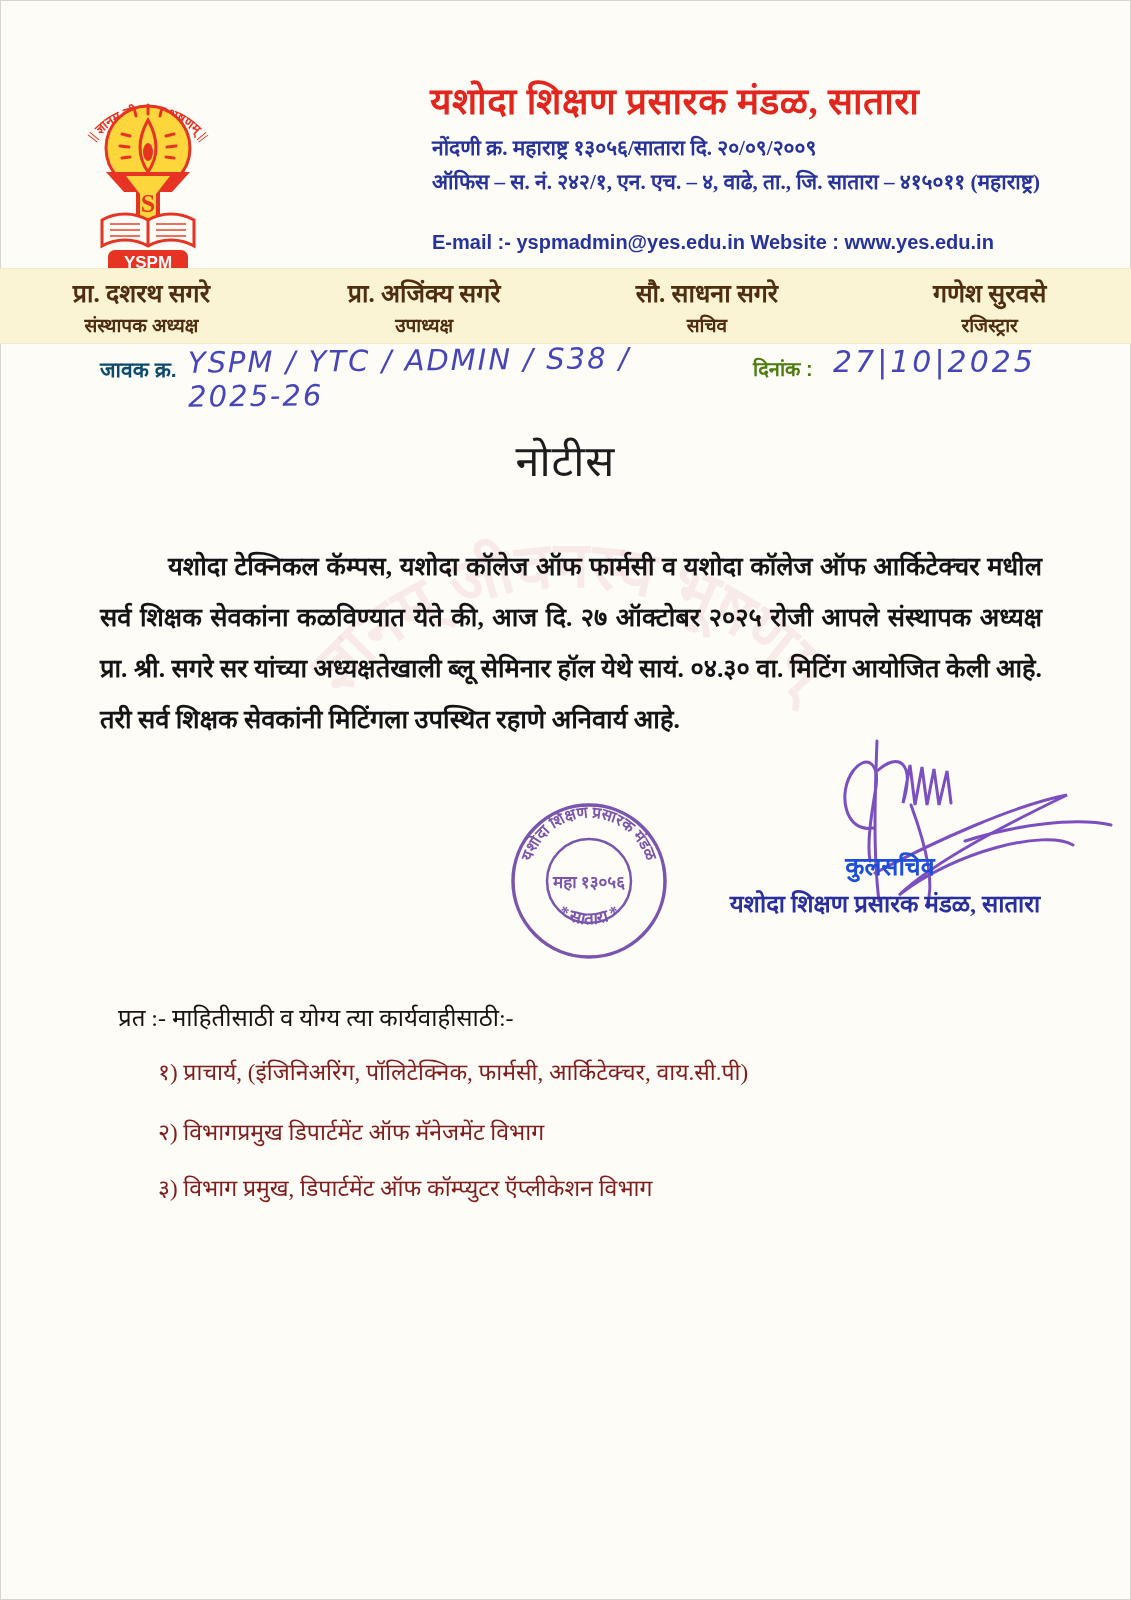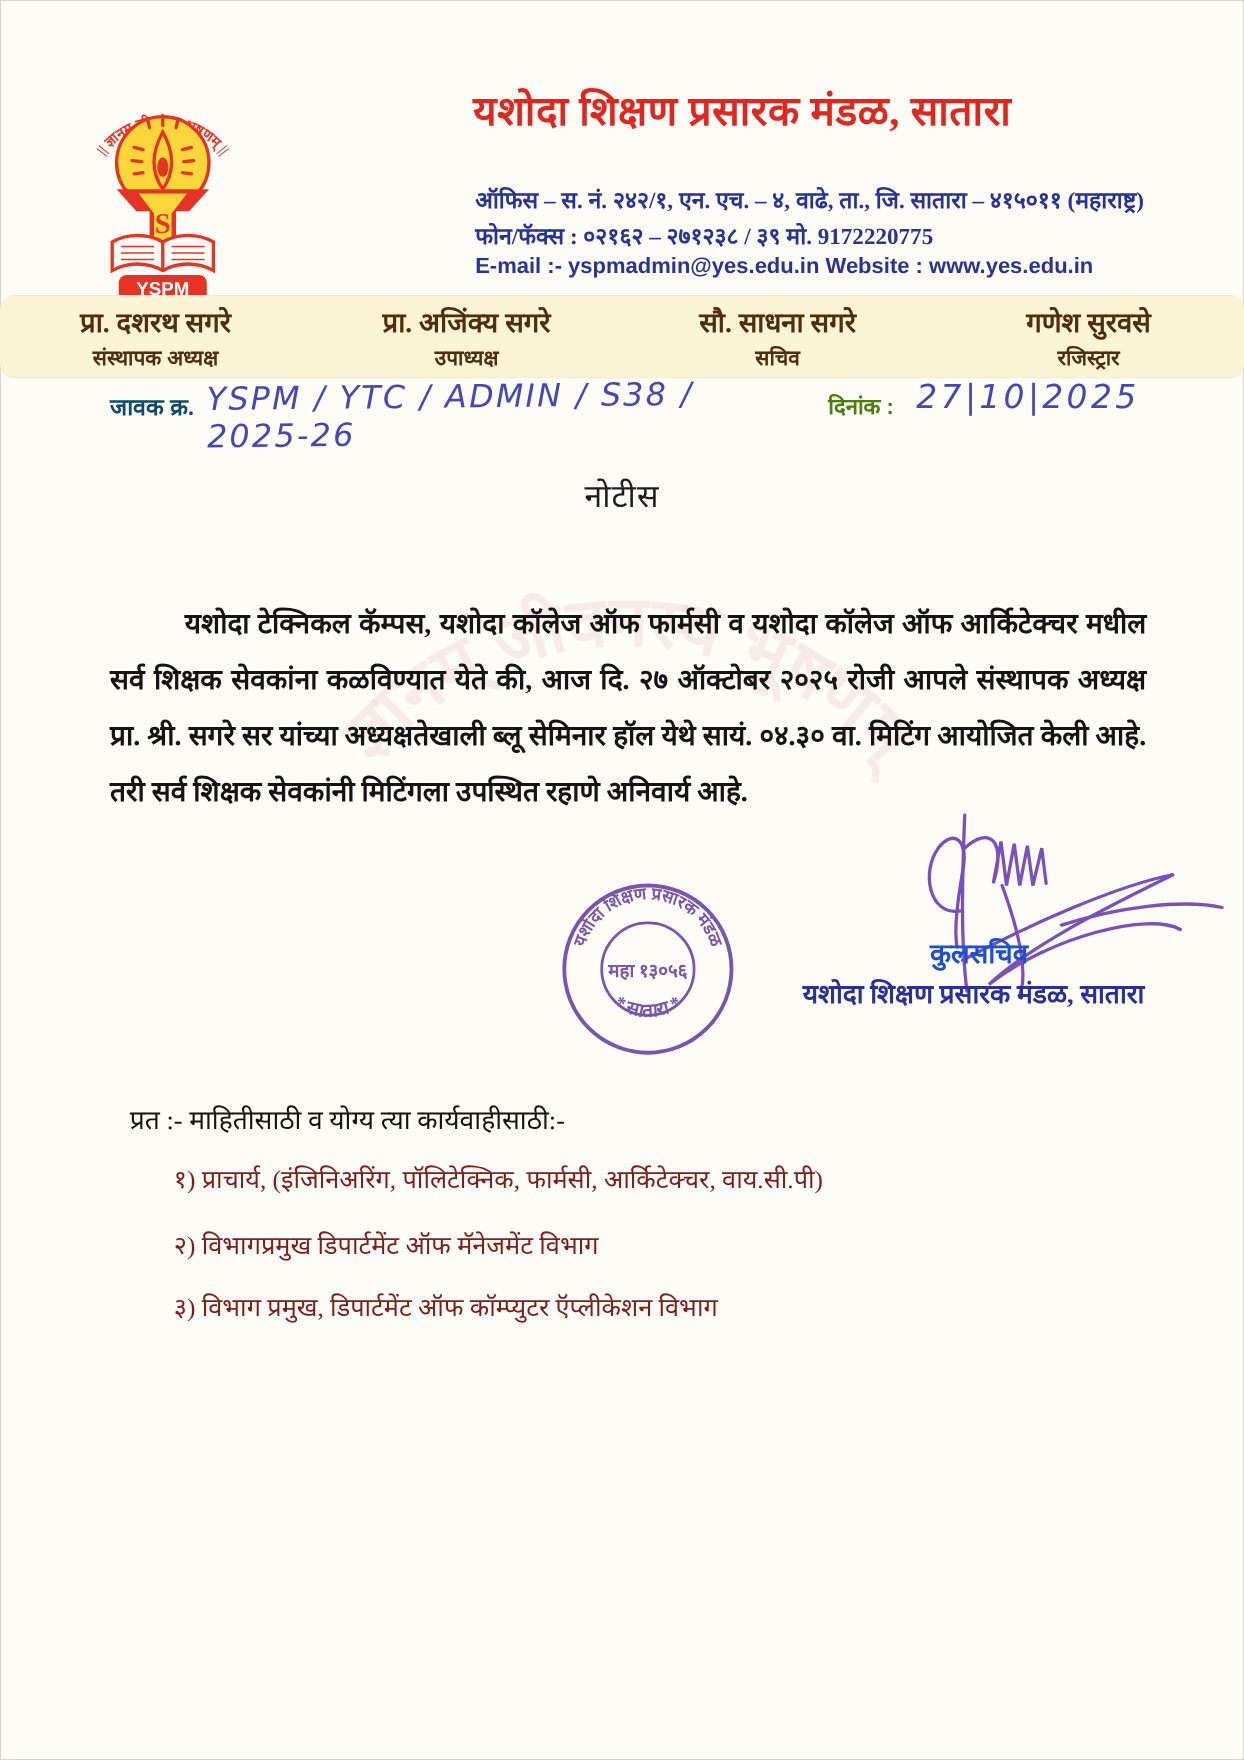--- a/index.html
+++ b/index.html
@@ -13,38 +13,38 @@
             font-family:"Liberation Serif","DejaVu Serif",serif;letter-spacing:.5px;}
   .hline{left:432px;width:640px;color:#27339b;font-weight:bold;font-size:21px;
          font-family:"Liberation Serif","DejaVu Serif",serif;}
   .hline.reg{top:133px;}
   .hline.off{top:167px;}
   .hline.ph{top:200px;}
   .hline.em{top:231px;font-family:"Liberation Sans","DejaVu Sans",sans-serif;font-weight:600;font-size:20px;}
 
   
   .officers{left:0;top:268px;width:1131px;height:74px;background:#fbf4d4;
-            display:flex;align-items:center;border-top:1px solid #f3ecc9;border-bottom:1px solid #f3ecc9;border-radius:14px;}
+            display:flex;align-items:center;border-top:1px solid #f3ecc9;border-bottom:1px solid #f3ecc9;}
   .officer{flex:1;text-align:center;color:#4f2d10;}
   .officer .nm{font-size:25px;font-weight:bold;font-family:"Liberation Serif","DejaVu Serif",serif;}
   .officer .tt{font-size:19px;font-weight:600;margin-top:3px;}
 
   
   .ref-label{top:355px;left:100px;font-size:21px;font-weight:bold;color:#0c4a6e;}
   .ref-hand{top:343px;left:188px;width:520px;font-size:29px;color:#4645ba;font-style:italic;
             letter-spacing:2px;transform:rotate(-.6deg);}
   .date-label{top:355px;left:753px;font-size:20px;font-weight:bold;color:#4d7c0f;}
   .date-hand{top:344px;left:833px;font-size:30px;color:#4645ba;font-style:italic;letter-spacing:3px;}
   .hand{font-family:"DejaVu Sans",sans-serif;}
 
   
   .wm{left:220px;top:380px;opacity:.9;pointer-events:none;}
 
   
-  .notice-title{top:430px;left:0;width:1131px;text-align:center;font-size:29px;color:#1d1d1d;
+  .notice-title{top:430px;left:0;width:1131px;text-align:center;font-size:43px;color:#1d1d1d;
                 font-family:"Liberation Serif","DejaVu Serif",serif;letter-spacing:1px;}
   .notice-body{top:541px;left:100px;width:942px;font-size:25.5px;line-height:51px;color:#141414;
                text-align:justify;text-indent:68px;font-family:"Liberation Serif","DejaVu Serif",serif;font-weight:bold;}
 
   
   .stamp{left:505px;top:797px;}
   .sign{left:815px;top:733px;}
   .sig-desig{top:848px;left:800px;width:180px;text-align:center;font-size:25px;font-weight:bold;color:#1d4ed8;
              font-family:"Liberation Serif","DejaVu Serif",serif;}
   .sig-org{top:886px;left:700px;width:370px;text-align:center;font-size:24px;font-weight:bold;color:#2a2f9e;
@@ -100,22 +100,22 @@
         <line x1="42" y1="176" x2="72" y2="176"></line>
       <line x1="88" y1="164" x2="118" y2="164"></line>
         <line x1="88" y1="170" x2="118" y2="170"></line>
         <line x1="88" y1="176" x2="118" y2="176"></line>
     </g>
     <rect x="40" y="190" width="80" height="24" rx="7" fill="#e63323"></rect>
     <text x="80" y="208" text-anchor="middle" font-size="17" font-weight="bold" fill="#ffffff" style="font-family:'Liberation Sans','DejaVu Sans',sans-serif">YSPM</text>
   </svg>
 
   <div class="abs org-name">यशोदा शिक्षण प्रसारक मंडळ, सातारा</div>
+  <div class="abs hline reg">नोंदणी क्र. महाराष्ट्र १३०५६/सातारा  दि. २०/०९/२००९</div>
   <div class="abs hline off">ऑफिस – स. नं. २४२/१, एन. एच. – ४, वाढे, ता., जि. सातारा – ४१५०११ (महाराष्ट्र)</div>
-  <div class="abs hline ph">फोन/फॅक्स : ०२१६२ – २७१२३८ / ३९ मो. 9172220775</div>
   <div class="abs hline em">E-mail :- yspmadmin@yes.edu.in   Website : www.yes.edu.in</div>
 
   <div class="abs officers">
     <div class="officer">
       <div class="nm">प्रा. दशरथ सगरे</div>
       <div class="tt">संस्थापक अध्यक्ष</div>
     </div>
     <div class="officer">
       <div class="nm">प्रा. अजिंक्य सगरे</div>
       <div class="tt">उपाध्यक्ष</div>

